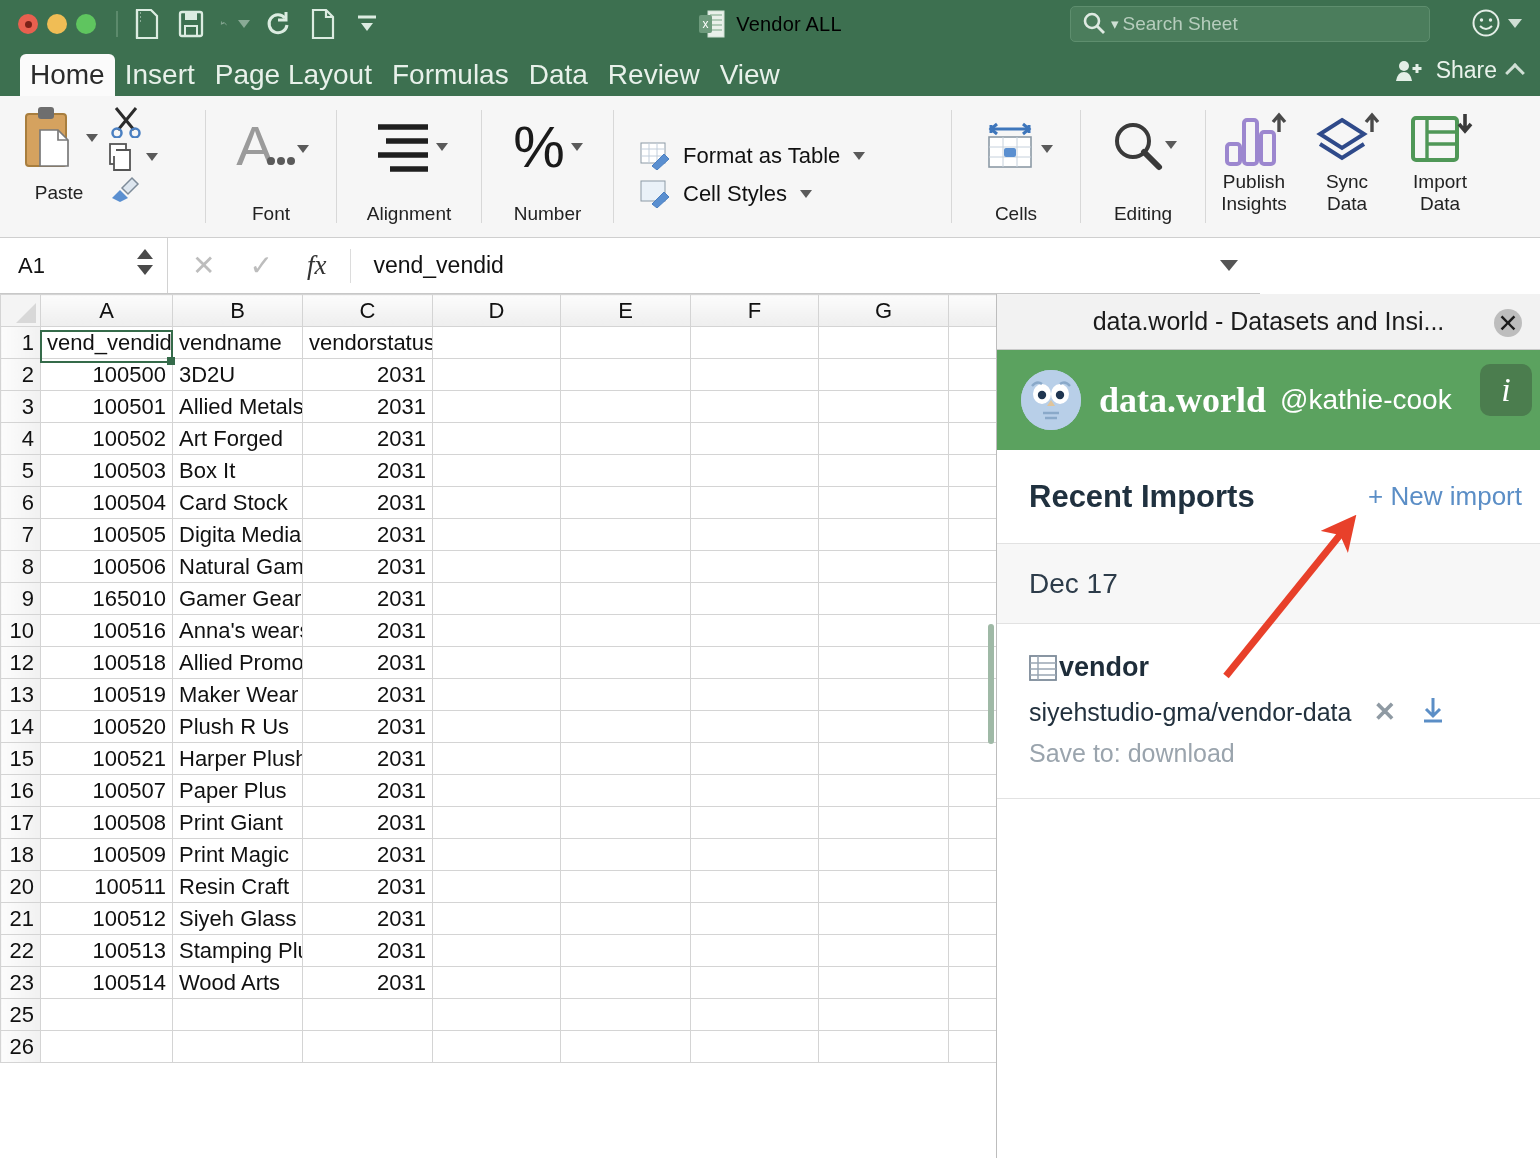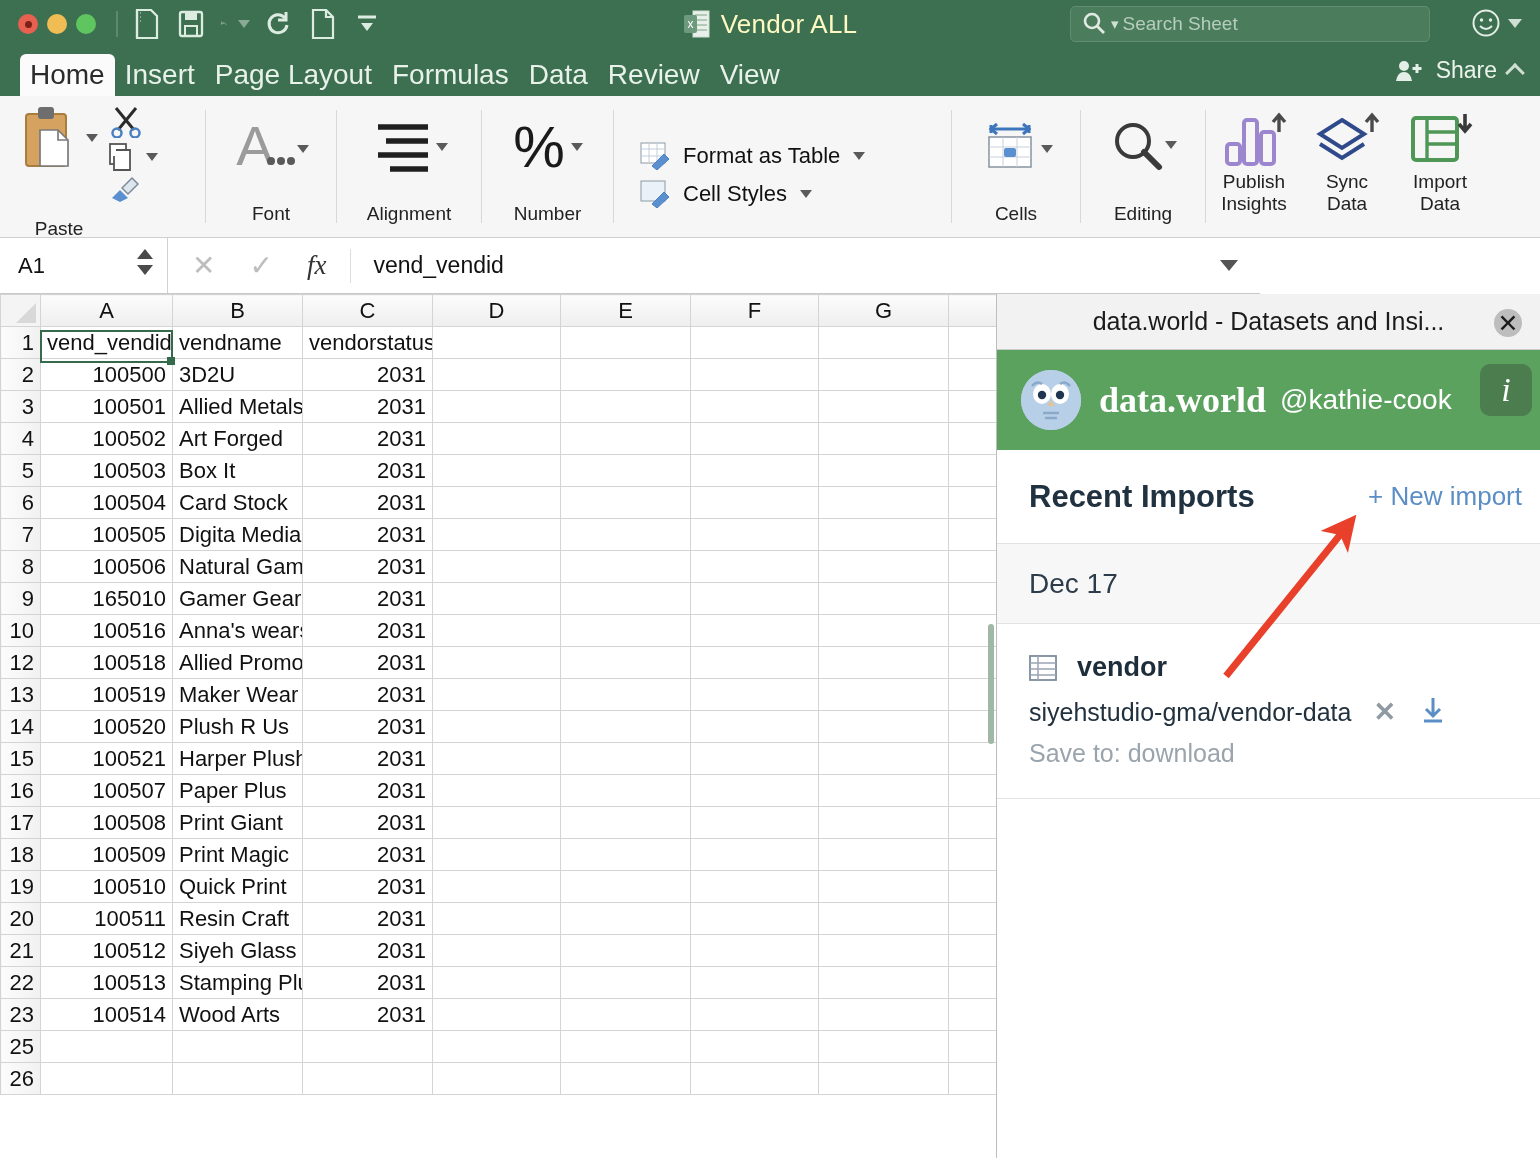--- a/index.html
+++ b/index.html
@@ -21,21 +21,21 @@
   .tl { width: 20px; height: 20px; border-radius: 50%; display:block; }
   .tl.red { background: #e8604f; }
   .tl.red::after{ content:""; display:block; width:7px;height:7px;border-radius:50%;background:#7a2118;margin:6.5px auto;}
   .tl.yellow { background: #f0bd55; }
   .tl.green { background: #5fc55f; }
   .tdivider { width: 2px; height: 26px; background: #5c8a6c; margin: 0 14px 0 20px; }
   .qat { display: flex; align-items: center; gap: 14px; }
   .qat-btn { width: 30px; height: 32px; display: flex; align-items: center; justify-content: center; cursor: pointer; }
   .doc-title { position: absolute; left: 0; top: 0; width: 1540px; height: 48px;
        display: flex; align-items: center; justify-content: center; gap: 10px; pointer-events: none; }
-  .doc-title span { color: #fef9c3; font-size: 26px; letter-spacing: 0.2px; }
+  .doc-title span { color: #000000; font-size: 20px; letter-spacing: 0.2px; }
   .search-box {
     position: absolute; right: 110px; top: 6px; width: 360px; height: 36px;
     background: #4b7d5c; border: 1px solid #5e8e6e; border-radius: 5px;
     display: flex; align-items: center; padding: 0 10px; gap: 4px;
   }
   .search-box .ph { color: #b6cdbd; font-size: 19px; }
   .smiley-wrap { position: absolute; right: 18px; top: 8px; display: flex; align-items: center; gap: 7px; }
   .caret-dn { width: 0;height:0;border-left:7px solid transparent;border-right:7px solid transparent;border-top:9px solid #cfdfd4; }
 
   
@@ -125,21 +125,21 @@
               background: #4b7d4e; display:flex;align-items:center;justify-content:center; cursor: pointer;}
   .info-btn i { font-family: "Liberation Serif", serif; font-style: italic; color: #fff; font-size: 34px; }
   .recent-row { height: 94px; display: flex; align-items: center; justify-content: space-between;
                 padding: 0 18px 0 32px; border-bottom: 1px solid #e2e2e2; }
   .recent-title { font-size: 31px; font-weight: bold; color: #20313f; }
   .newimport { font-size: 26px; color: #5b8ec6; cursor: pointer; }
   .daterow { height: 80px; background: #f7f7f7; border-bottom: 1px solid #e2e2e2;
              display: flex; align-items: center; padding-left: 32px; }
   .daterow span { font-size: 28px; color: #2d3c4a; }
   .importcard { padding: 28px 18px 30px 32px; border-bottom: 1px solid #e2e2e2; }
-  .imp-l1 { display: flex; align-items: center; gap: 20px; }
+  .imp-l1 { display: flex; align-items: center; gap: 2px; }
   .imp-name { font-size: 27px; font-weight: bold; color: #1e2d3a; }
   .imp-l2 { display: flex; align-items: center; margin-top: 12px; gap: 22px; }
   .imp-path { font-size: 25px; color: #22313e; }
   .imp-x { font-size: 27px; color: #8f9aa3; cursor: pointer; font-weight: bold;}
   .imp-dl { cursor: pointer; }
   .imp-l3 { margin-top: 10px; font-size: 25px; color: #9aa4ad; }
 
   
   .annot { position: absolute; left: 0; top: 0; width: 1540px; height: 1158px; pointer-events: none; }
   
@@ -239,21 +239,21 @@
         <path d="M22 5 v9 M17.5 9.5 h9" stroke="#e4efe7" stroke-width="3"></path>
       </svg>
     <span>Share</span>
     <span class="chev-up"></span>
   </div>
 </div>
 
 <div class="ribbon">
 
   <div class="rgroup" style="width:205px;flex-direction:row;align-items:flex-start;padding-left:20px;">
-    <div style="display:flex;flex-direction:column;align-items:center;gap:36px;">
+    <div style="display:flex;flex-direction:column;align-items:center;">
       <div style="display:flex;align-items:flex-start;">
         <svg width="62" height="74" viewBox="0 0 62 74">
           <rect x="6" y="10" width="40" height="52" rx="3" fill="#d5a25f" stroke="#a87e3e" stroke-width="2"></rect>
           <rect x="18" y="3" width="16" height="12" rx="3" fill="#6e6e6e"></rect>
           <path d="M20 26 h18 l10 10 v26 h-28 z" fill="#ffffff" stroke="#7a7a7a" stroke-width="1.7"></path>
           <path d="M38 26 v10 h10" fill="none" stroke="#7a7a7a" stroke-width="1.7"></path>
         </svg>
         <span class="tri" style="margin-top:30px;margin-left:4px"></span>
       </div>
       <div class="glabel" style="margin-top:4px">Paste</div>
@@ -613,31 +613,20 @@
           <td class="cA num">100509</td>
           <td class="cB txt">Print Magic</td>
           <td class="cC num">2031</td>
           <td class="cD txt"></td>
           <td class="cE txt"></td>
           <td class="cF txt"></td>
           <td class="cG txt"></td>
           <td class="cH"></td>
         </tr>
         <tr>
-          <td class="rowhead">19</td>
-          <td class="cA num">100510</td>
-          <td class="cB txt">Quick Print</td>
-          <td class="cC num">2031</td>
-          <td class="cD txt"></td>
-          <td class="cE txt"></td>
-          <td class="cF txt"></td>
-          <td class="cG txt"></td>
-          <td class="cH"></td>
-        </tr>
-        <tr>
           <td class="rowhead">20</td>
           <td class="cA num">100511</td>
           <td class="cB txt">Resin Craft</td>
           <td class="cC num">2031</td>
           <td class="cD txt"></td>
           <td class="cE txt"></td>
           <td class="cF txt"></td>
           <td class="cG txt"></td>
           <td class="cH"></td>
         </tr>

